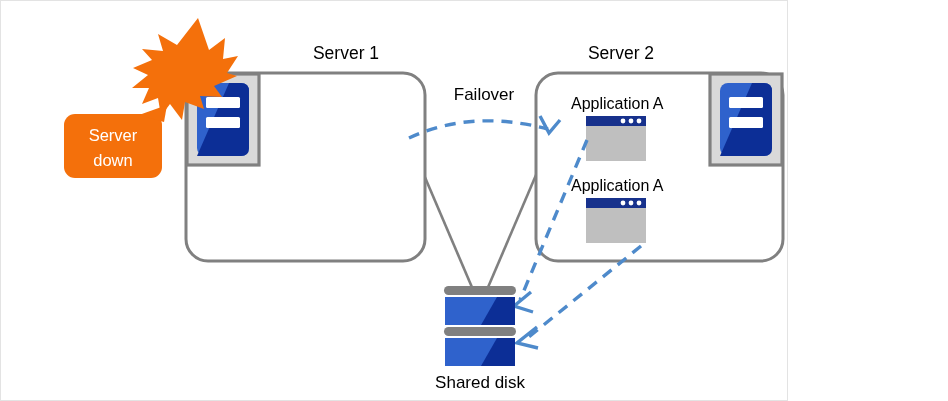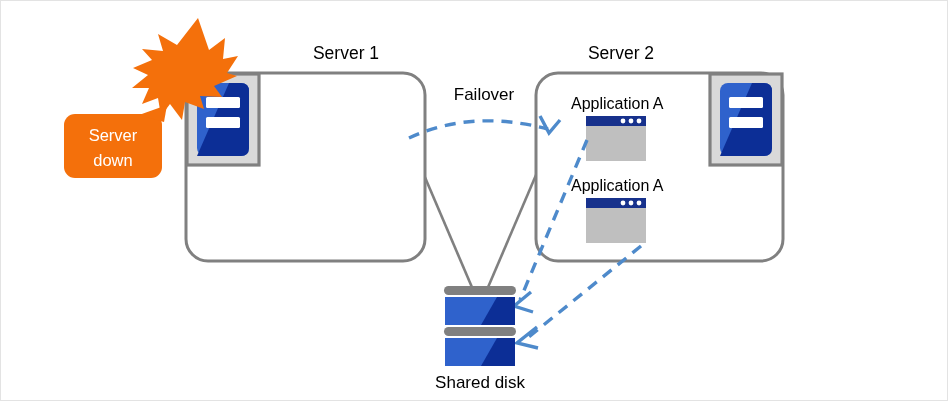--- a/index.html
+++ b/index.html
@@ -5,21 +5,21 @@
   html, body {
     margin: 0;
     padding: 0;
     background: #ffffff;
   }
   body {
     font-family: "Liberation Sans", sans-serif;
   }
   #canvas {
     position: relative;
-    width: 948px;
+    width: 788px;
     height: 401px;
     background: #ffffff;
     border: 1px solid #e3e3e3;
     box-sizing: border-box;
     overflow: hidden;
   }
   #diagram-svg {
     position: absolute;
     left: 0;
     top: 0;

